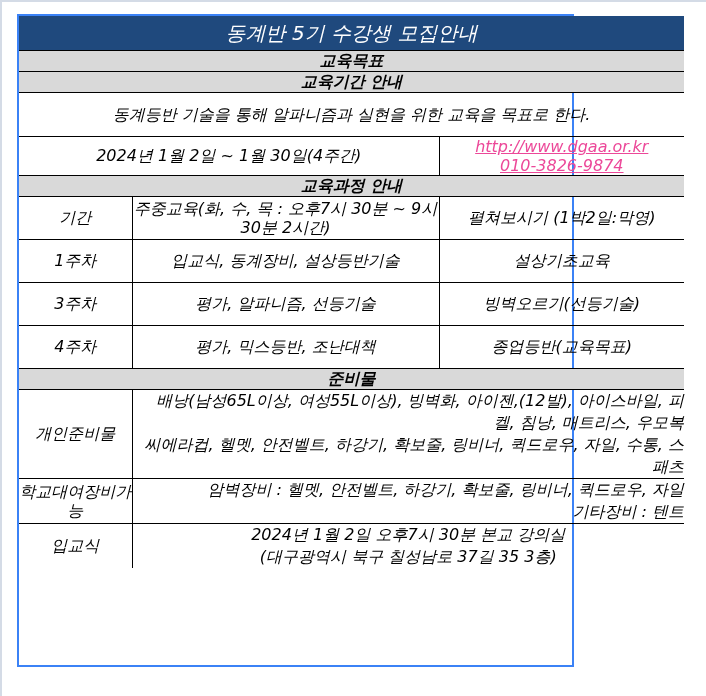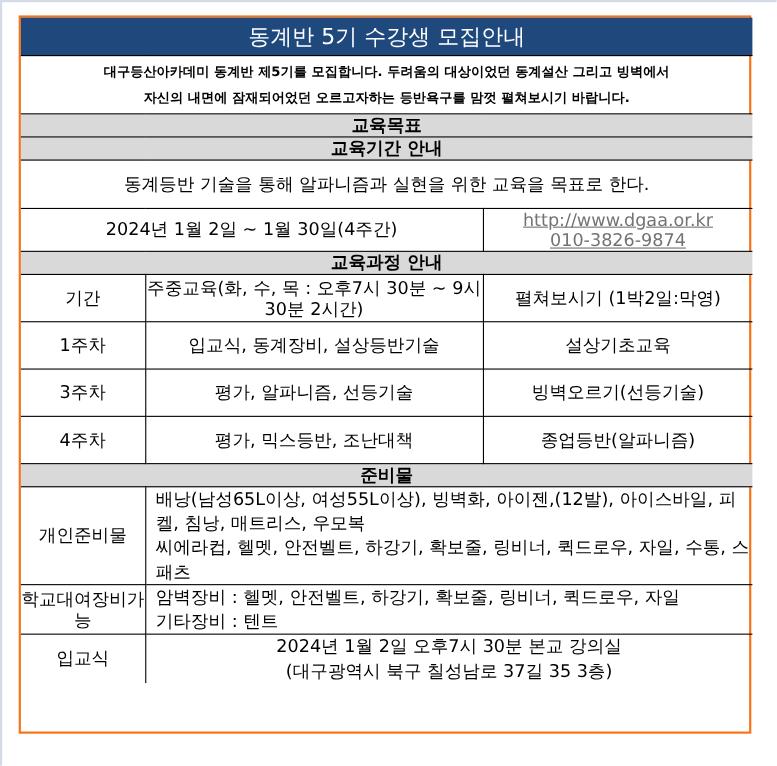--- a/index.html
+++ b/index.html
@@ -3,34 +3,34 @@
   <meta charset="utf-8">
   <style>
     html, body { margin: 0; padding: 0; }
     body {
       width: 706px; height: 696px; background: #ffffff; position: relative; overflow: hidden;
       font-family: "DejaVu Sans", "Liberation Sans", sans-serif; color: #000;
     }
     .edge-top { position: absolute; left: 0; top: 0; width: 706px; height: 2px; background: #d4dbe6; }
     .edge-left { position: absolute; left: 0; top: 0; width: 2px; height: 696px; background: #d4dbe6; }
     .sheet {
-      position: absolute; left: 17px; top: 14px; width: 666px; height: 653px;
-      border: 2px solid #f97316; box-sizing: border-box;
+      position: absolute; left: 17px; top: 14px; width: 557px; height: 653px;
+      border: 2px solid #3b82f6; box-sizing: border-box; font-style: italic;
     }
     table { border-collapse: collapse; width: 100%; table-layout: fixed; }
     td { border: 1px solid #000; text-align: center; vertical-align: middle; font-size: 16px; padding: 0; line-height: 1.2; }
     .title { background: #1f497d; color: #fff; font-size: 20px; height: 34px; border-top: none; border-left: none; border-right: none; }
     .intro { height: 52px; font-weight: bold; font-size: 12px; }
     .intro div { line-height: 24px; }
     .sec { background: #d9d9d9; font-weight: bold; height: 20px; }
     .goal { height: 43px; }
     .period-row { height: 39px; }
-    .link { color: #737373; text-decoration: underline; line-height: 19px; }
+    .link { color: #ec4899; text-decoration: underline; line-height: 19px; }
     .crs { height: 43px; }
-    .left-align { text-align: left; padding-left: 9px; }
+    .left-align { text-align: right; padding-left: 9px; }
     .two-line div { line-height: 22px; }
     td:first-child { border-left: none; }
     td:last-child { border-right: none; }
     tr:last-child td { border-bottom: none; }
   </style>
 </head>
 <body>
 
 <div class="edge-top"></div>
 <div class="edge-left"></div>
@@ -38,26 +38,20 @@
 <div class="sheet">
   <table>
     <colgroup>
       <col style="width:113px">
       <col style="width:307px">
       <col style="width:245px">
     </colgroup>
     <tbody>
         <tr>
       <td colspan="3" class="title">동계반 5기 수강생 모집안내</td>
-    </tr>
-    <tr>
-      <td colspan="3" class="intro">
-        <div>대구등산아카데미 동계반 제5기를 모집합니다. 두려움의 대상이었던 동계설산 그리고 빙벽에서</div>
-        <div>자신의 내면에 잠재되어었던 오르고자하는 등반욕구를 맘껏 펼쳐보시기 바랍니다.</div>
-      </td>
     </tr>
     <tr>
       <td colspan="3" class="sec">교육목표</td>
     </tr>
     <tr>
       <td colspan="3" class="sec">교육기간 안내</td>
     </tr>
     <tr>
       <td colspan="3" class="goal">동계등반 기술을 통해 알파니즘과 실현을 위한 교육을 목표로 한다.</td>
     </tr>
@@ -82,21 +76,21 @@
       <td>설상기초교육</td>
     </tr>
     <tr class="crs">
       <td>3주차</td>
       <td>평가, 알파니즘, 선등기술</td>
       <td>빙벽오르기(선등기술)</td>
     </tr>
     <tr class="crs">
       <td>4주차</td>
       <td>평가, 믹스등반, 조난대책</td>
-      <td>종업등반(알파니즘)</td>
+      <td>종업등반(교육목표)</td>
     </tr>
     <tr>
       <td colspan="3" class="sec">준비물</td>
     </tr>
     <tr class="crs">
       <td>개인준비물</td>
       <td colspan="2" class="left-align two-line">
         <div>배낭(남성65L이상, 여성55L이상), 빙벽화, 아이젠,(12발), 아이스바일, 피켈, 침낭, 매트리스, 우모복</div>
         <div>씨에라컵, 헬멧, 안전벨트, 하강기, 확보줄, 링비너, 퀵드로우, 자일, 수통, 스패츠</div>
       </td>

